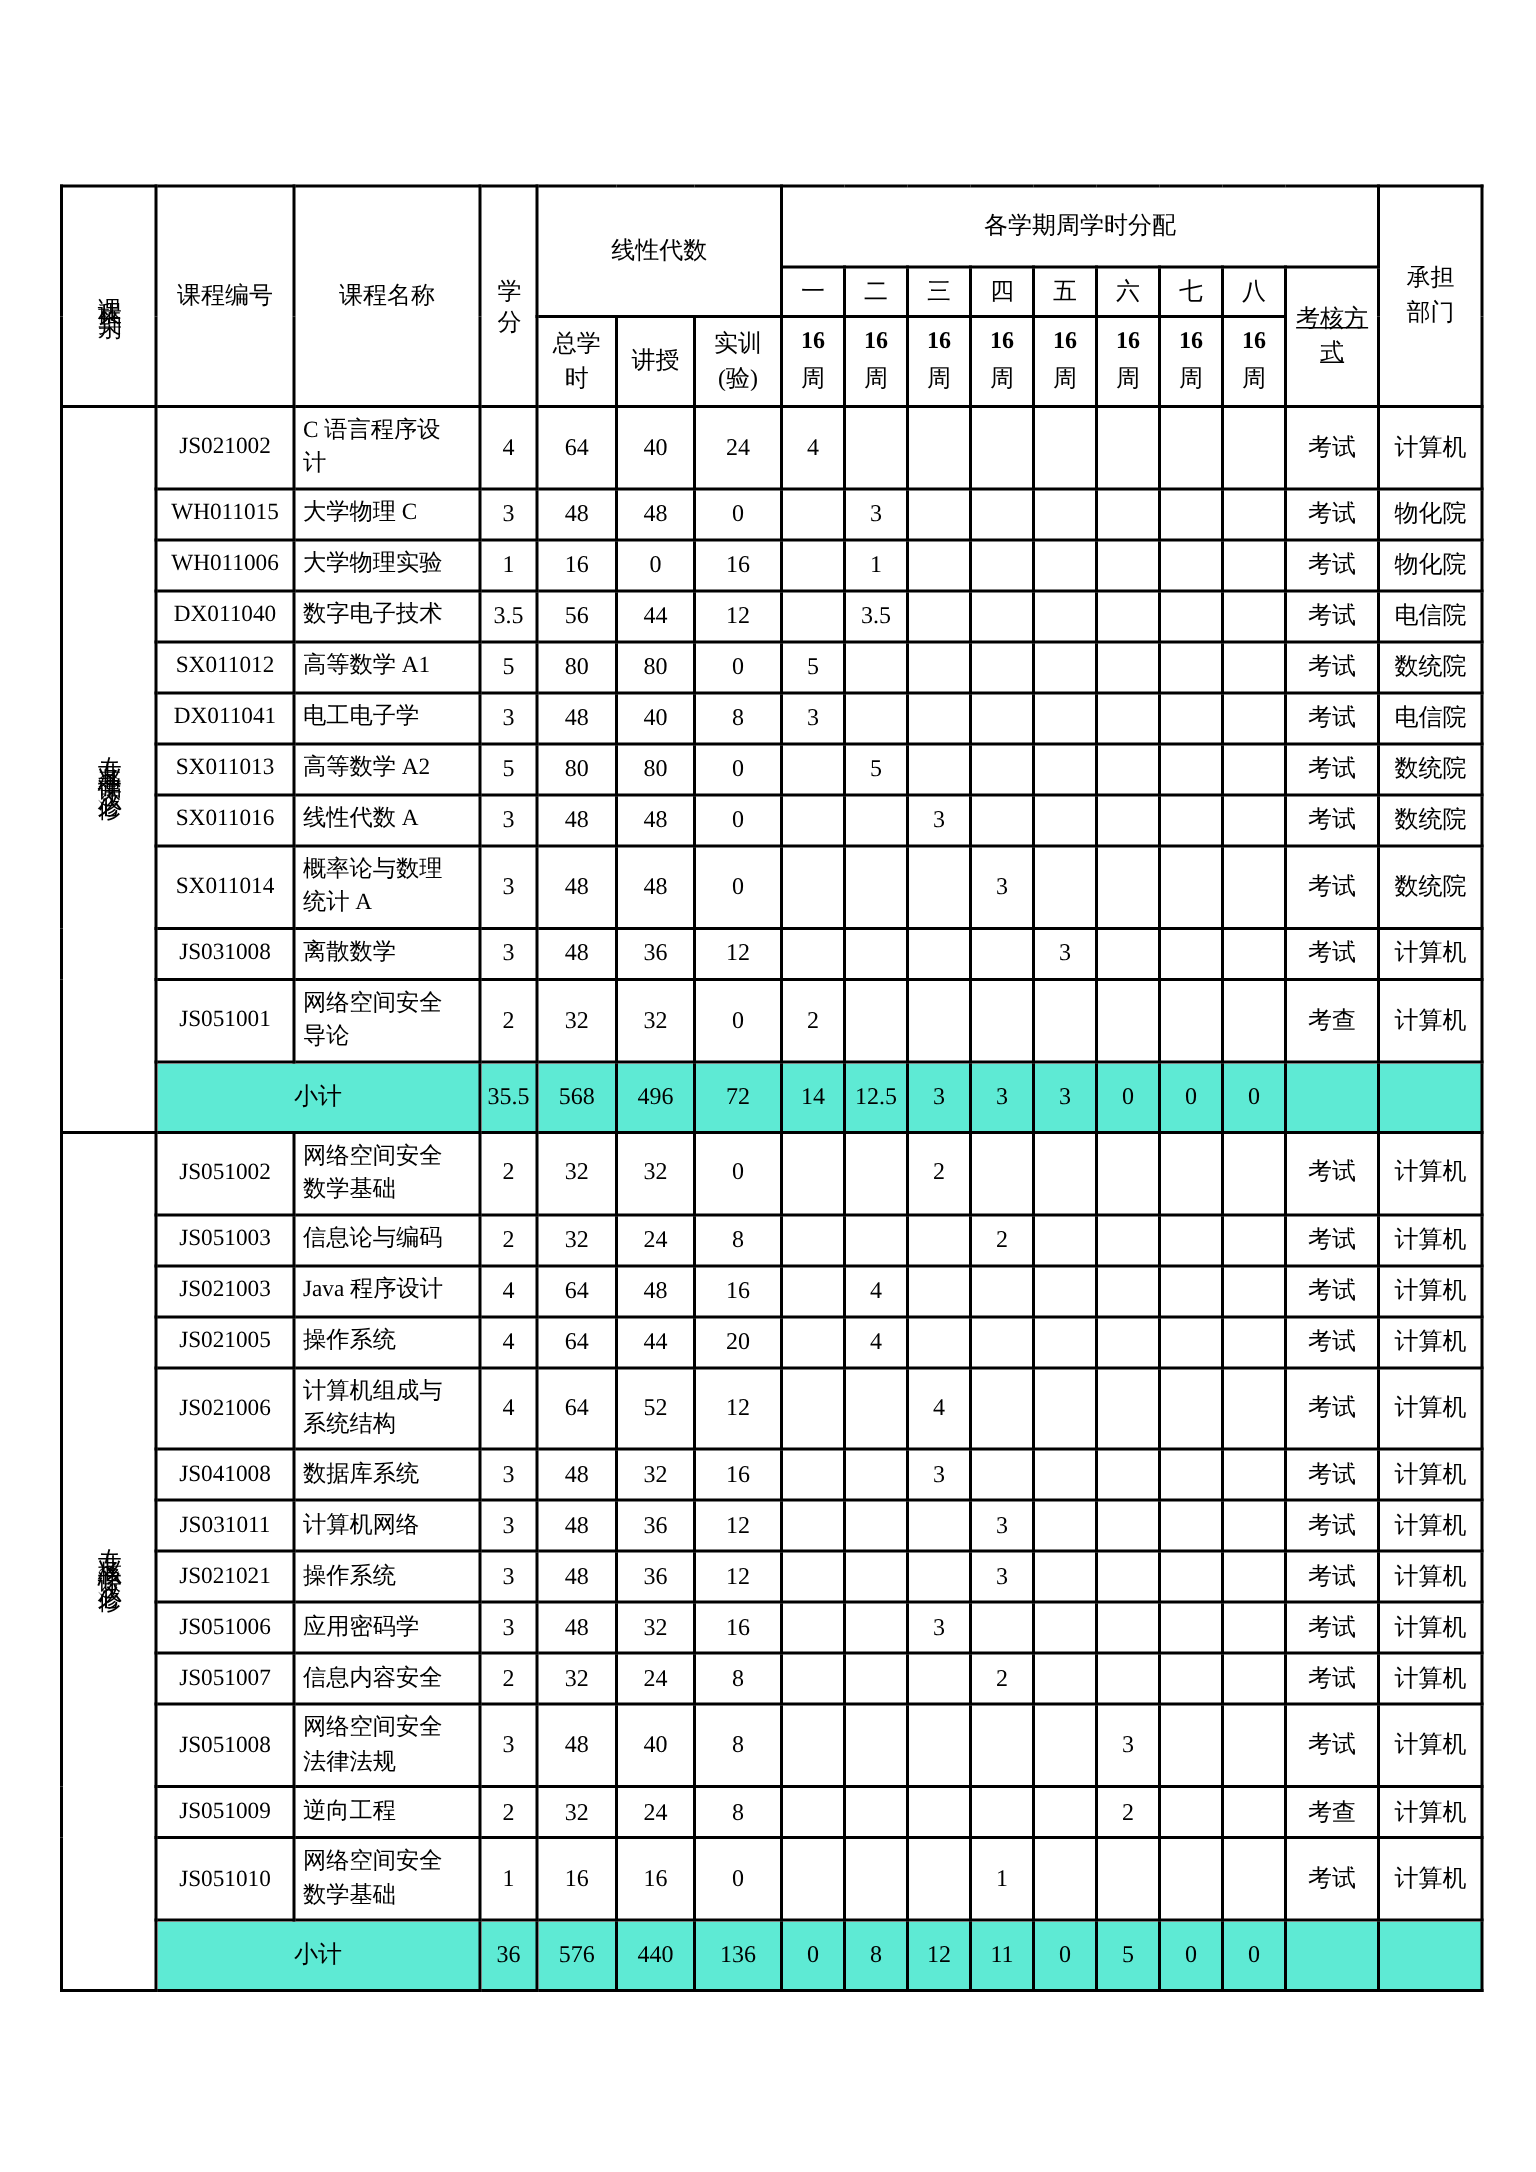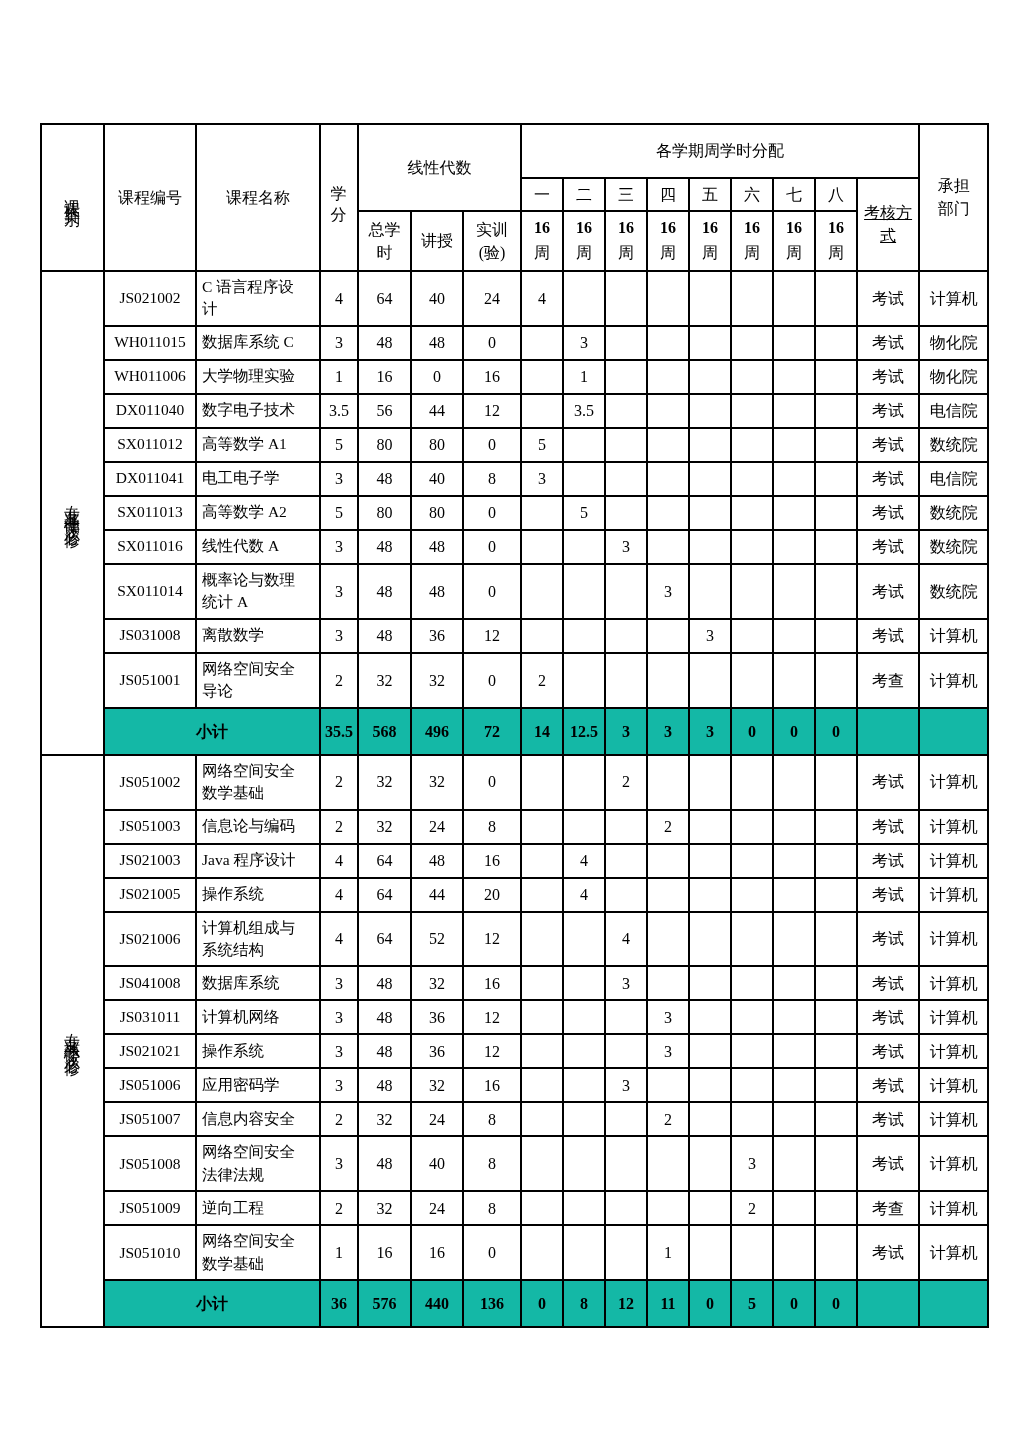--- a/index.html
+++ b/index.html
@@ -24,21 +24,21 @@
     line-height:1.45;
     padding:4px 2px;
     overflow:hidden;
   }
   thead tr.hrow1 { height:54px; }
   thead tr.hrow2 { height:32px; }
   thead tr.hrow3 { height:59px; }
 
   tbody tr.course-row { height:34px; }
   tbody tr.subtotal-row { height:47px; }
-  tbody tr.subtotal-row td { background:#14b8a6;font-weight:bold; }
+  tbody tr.subtotal-row td { background:#5eead4; }
 
   .name-cell { text-align:left; padding:4px 16px 4px 5px; font-size:15.5px; }
   .code-cell { font-size:15.5px; }
 
   .vtext {
     writing-mode:vertical-rl;
     text-orientation:mixed;
     display:inline-block;
     letter-spacing:4px;
     font-size:16px;
@@ -128,21 +128,21 @@
           <td></td>
           <td></td>
           <td></td>
           <td></td>
           <td></td>
           <td>考试</td>
           <td>计算机</td>
         </tr>
         <tr class="course-row">
           <td class="code-cell">WH011015</td>
-          <td class="name-cell">数据库系统 C</td>
+          <td class="name-cell">大学物理 C</td>
           <td>3</td>
           <td>48</td>
           <td>48</td>
           <td>0</td>
           <td></td>
           <td>3</td>
           <td></td>
           <td></td>
           <td></td>
           <td></td>

